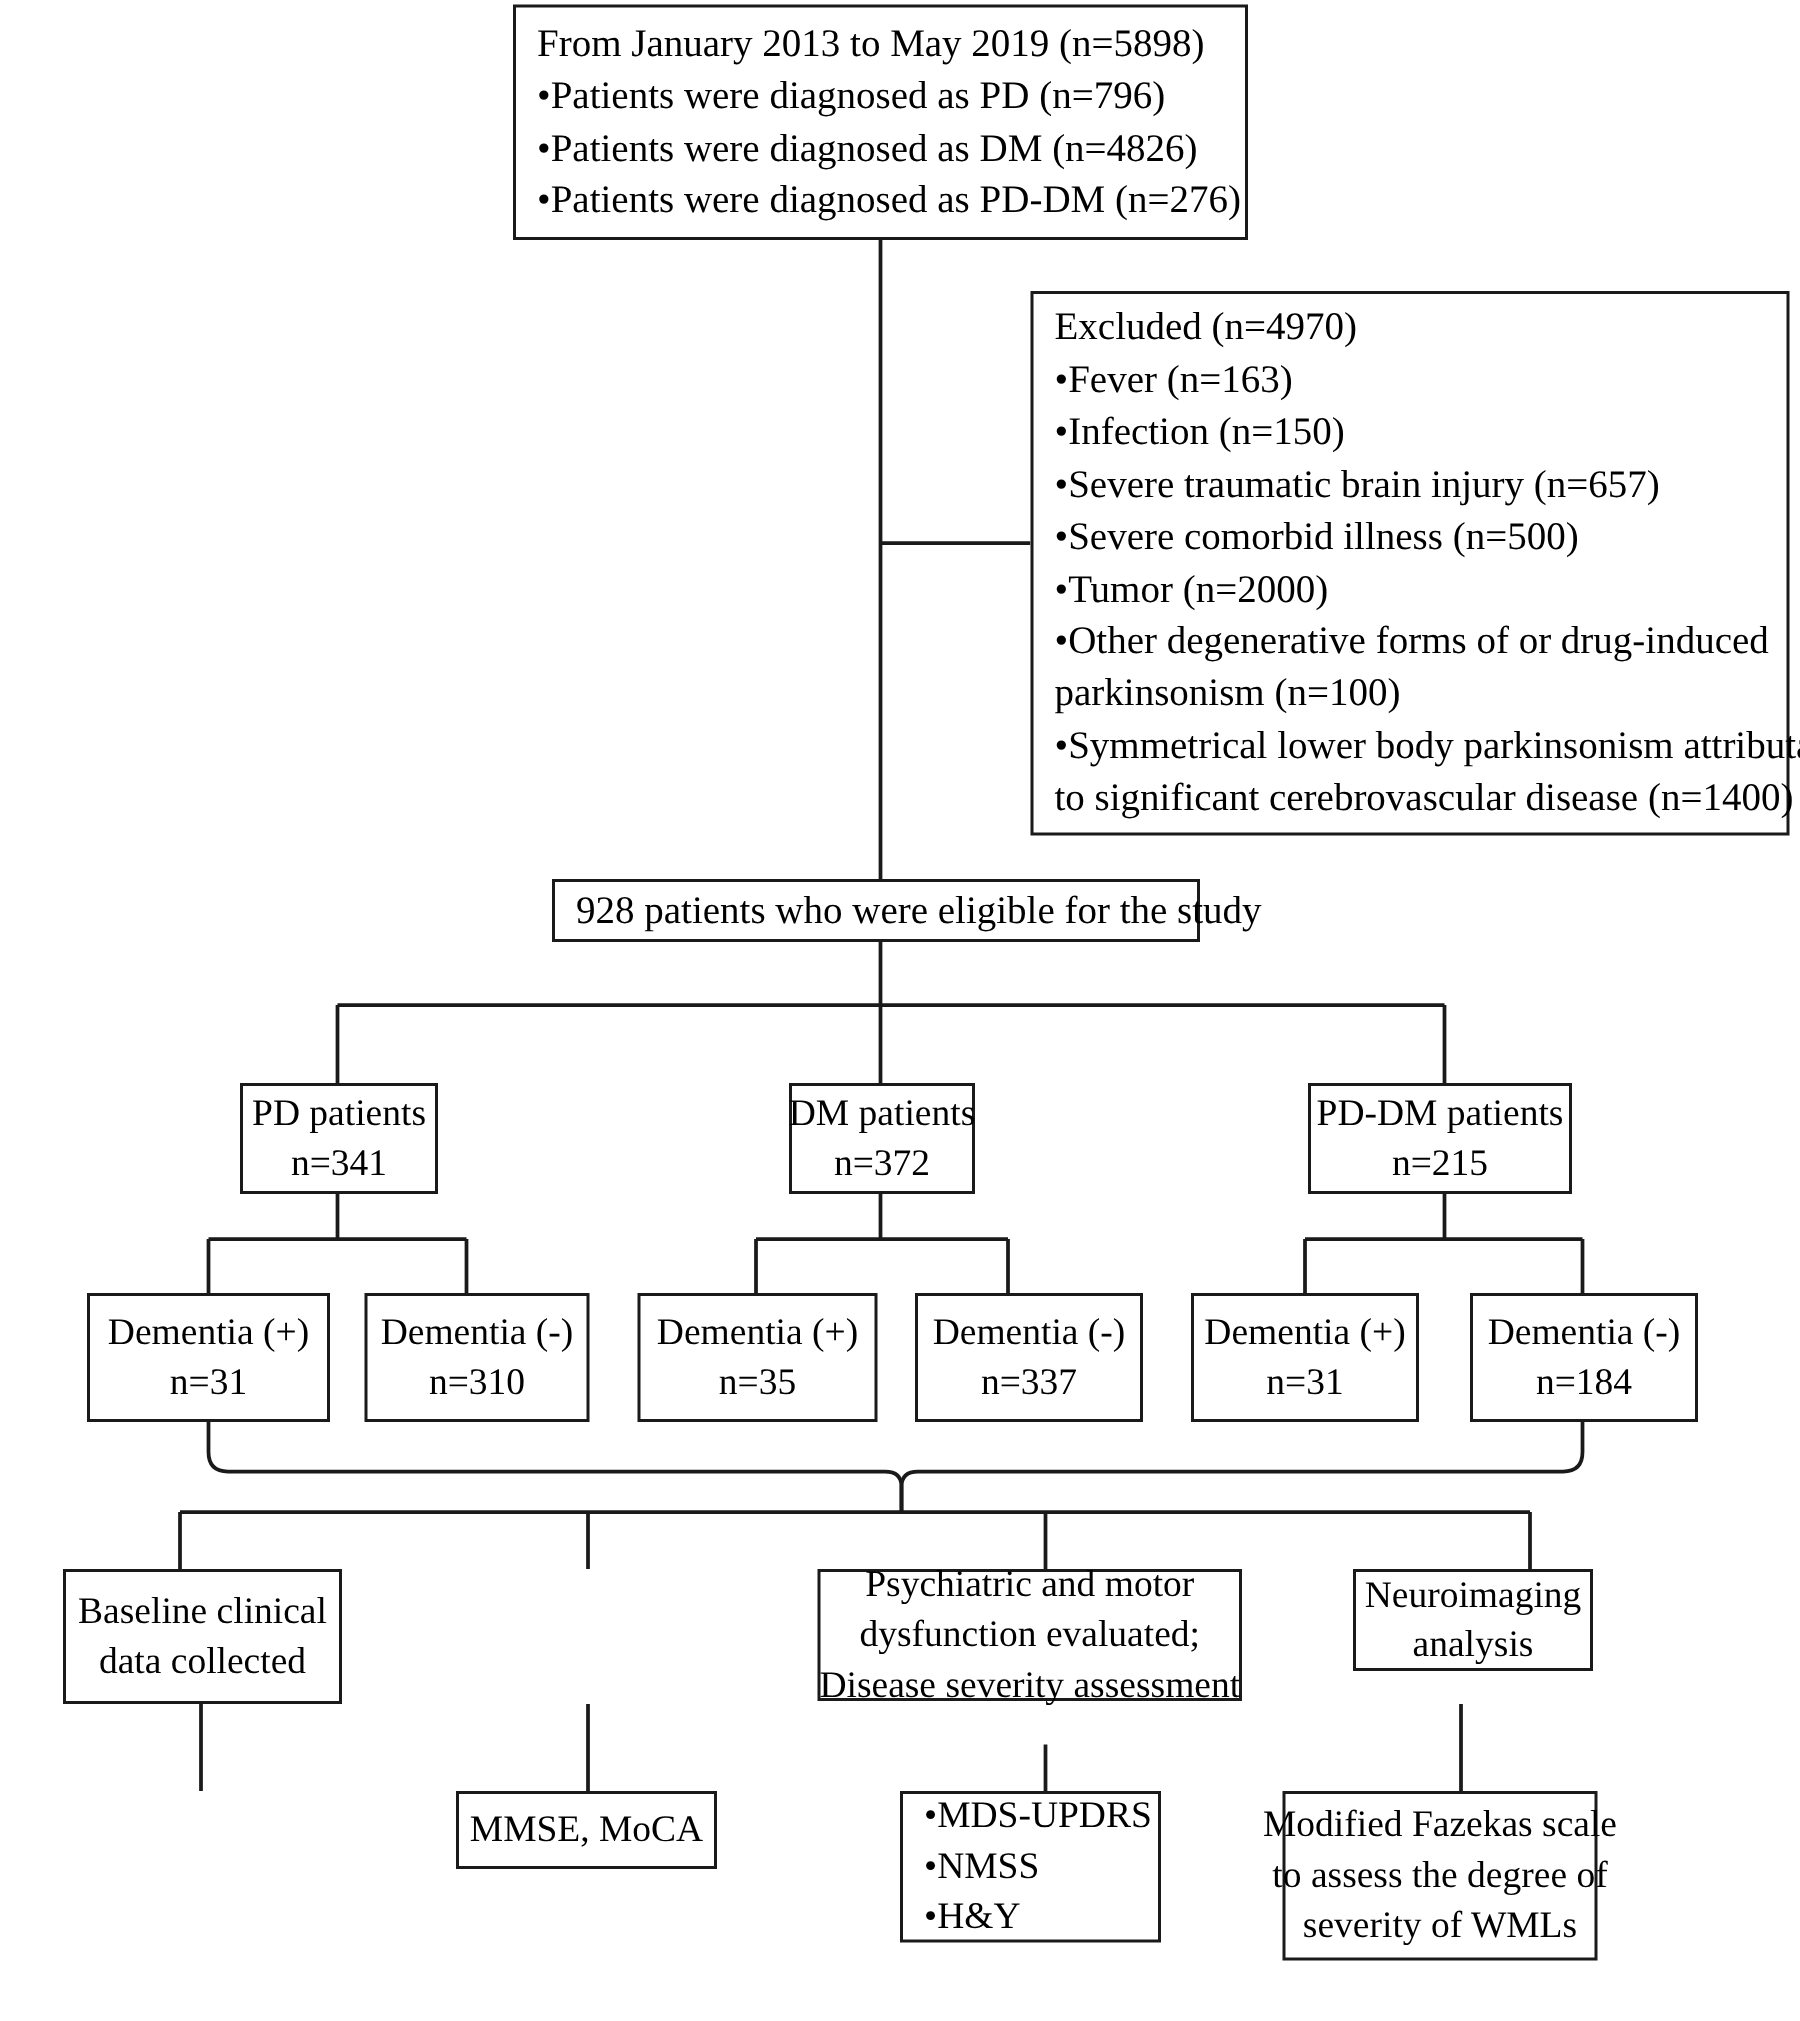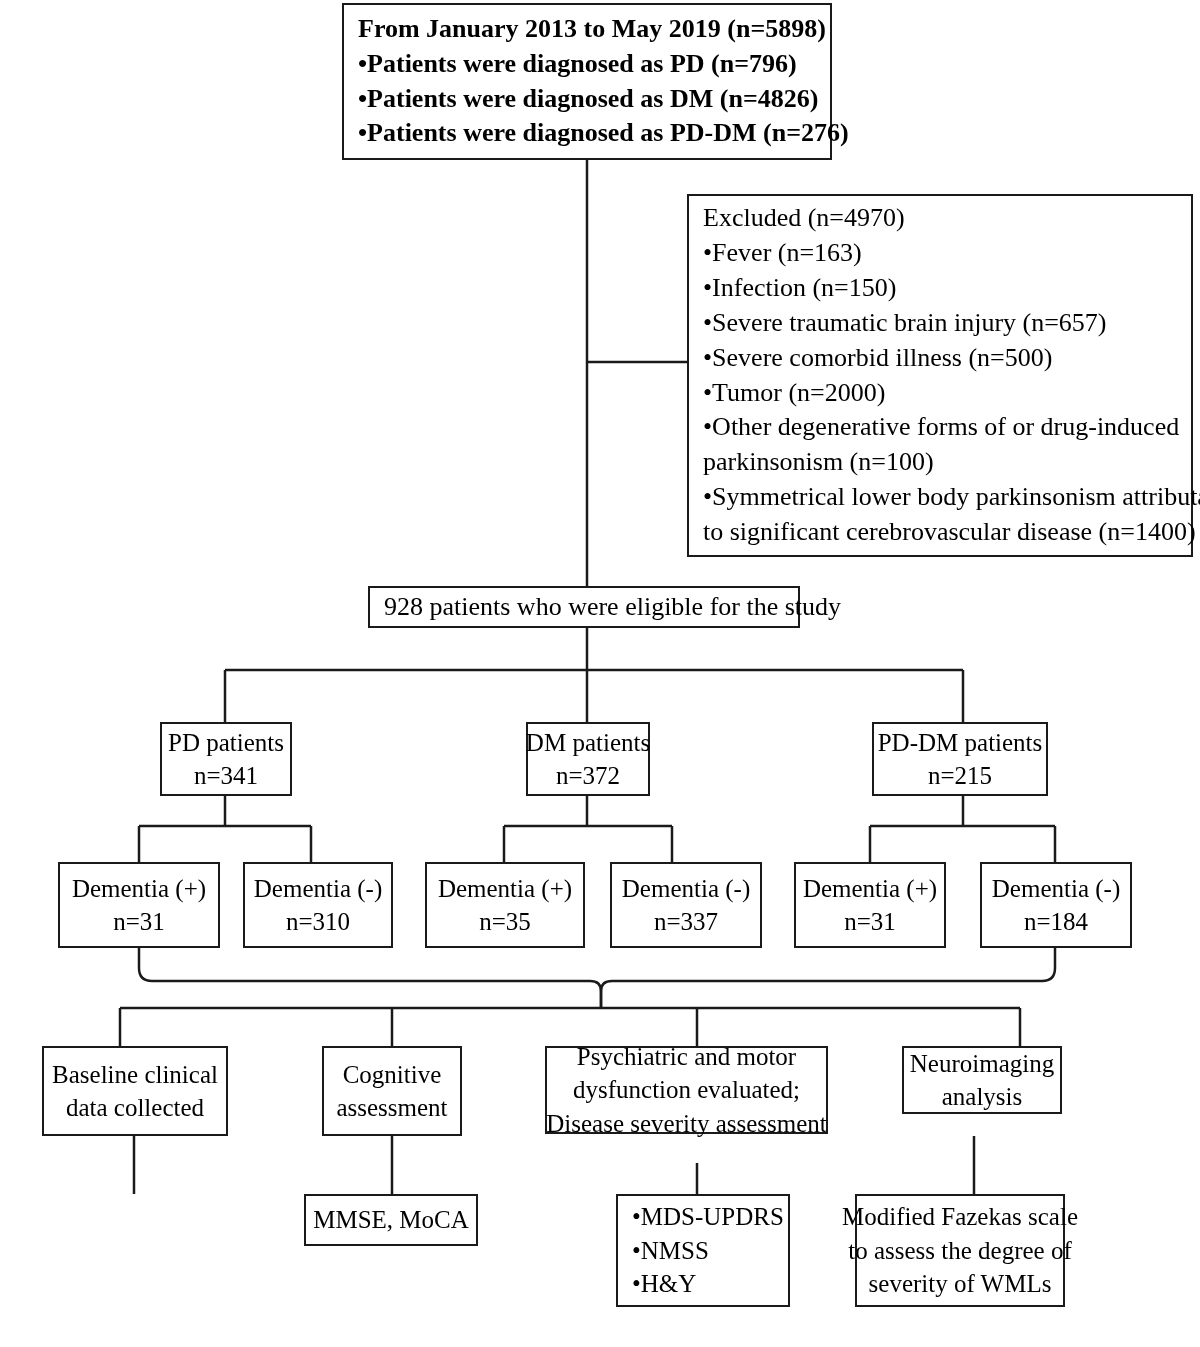--- a/index.html
+++ b/index.html
@@ -86,21 +86,21 @@
       <line x1="697" y1="1008" x2="697" y2="1046"></line>
       <line x1="1020" y1="1008" x2="1020" y2="1046"></line>
 
       <line x1="134" y1="1136" x2="134" y2="1194"></line>
       <line x1="392" y1="1136" x2="392" y2="1194"></line>
       <line x1="697" y1="1163" x2="697" y2="1194"></line>
       <line x1="974" y1="1136" x2="974" y2="1194"></line>
     </g>
   </svg>
 
-  <div class="box left pad-l" style="left:342px; top:3px; width:490px; height:157px;font-weight:bold;">
+  <div class="box left pad-l" style="left:342px; top:3px; width:490px; height:157px;">
     <span class="ln f26">From January 2013 to May 2019 (n=5898)</span>
     <span class="ln f26">•Patients were diagnosed as PD (n=796)</span>
     <span class="ln f26">•Patients were diagnosed as DM (n=4826)</span>
     <span class="ln f26">•Patients were diagnosed as PD-DM (n=276)</span>
   </div>
 
   <div class="box left pad-l" style="left:687px; top:194px; width:506px; height:363px;">
     <span class="ln f26">Excluded (n=4970)</span>
     <span class="ln f26">•Fever (n=163)</span>
     <span class="ln f26">•Infection (n=150)</span>
@@ -152,38 +152,34 @@
   </div>
   <div class="box center pad-c" style="left:980px; top:862px; width:152px; height:86px;">
     <span class="ln f25">Dementia (-)</span>
     <span class="ln f25">n=184</span>
   </div>
 
   <div class="box center pad-c" style="left:42px; top:1046px; width:186px; height:90px;">
     <span class="ln f25">Baseline clinical</span>
     <span class="ln f25">data collected</span>
   </div>
-  <div class="box center pad-c" style="left:322px; top:1046px; width:140px; height:90px;">
-    <span class="ln f25">Cognitive</span>
-    <span class="ln f25">assessment</span>
-  </div>
   <div class="box center pad-c" style="left:545px; top:1046px; width:283px; height:88px;">
     <span class="ln f25">Psychiatric and motor</span>
     <span class="ln f25">dysfunction evaluated;</span>
     <span class="ln f25">Disease severity assessment</span>
   </div>
   <div class="box center pad-c" style="left:902px; top:1046px; width:160px; height:68px;">
     <span class="ln f25">Neuroimaging</span>
     <span class="ln f25">analysis</span>
   </div>
 
   <div class="box center pad-c" style="left:304px; top:1194px; width:174px; height:52px;">
     <span class="ln f25">MMSE, MoCA</span>
   </div>
-  <div class="box left pad-l" style="left:616px; top:1194px; width:174px; height:113px;">
+  <div class="box left pad-l" style="left:600px; top:1194px; width:174px; height:101px;">
     <span class="ln f25">•MDS-UPDRS</span>
     <span class="ln f25">•NMSS</span>
     <span class="ln f25">•H&amp;Y</span>
   </div>
   <div class="box center pad-c" style="left:855px; top:1194px; width:210px; height:113px;">
     <span class="ln f25">Modified Fazekas scale</span>
     <span class="ln f25">to assess the degree of</span>
     <span class="ln f25">severity of WMLs</span>
   </div>
 

